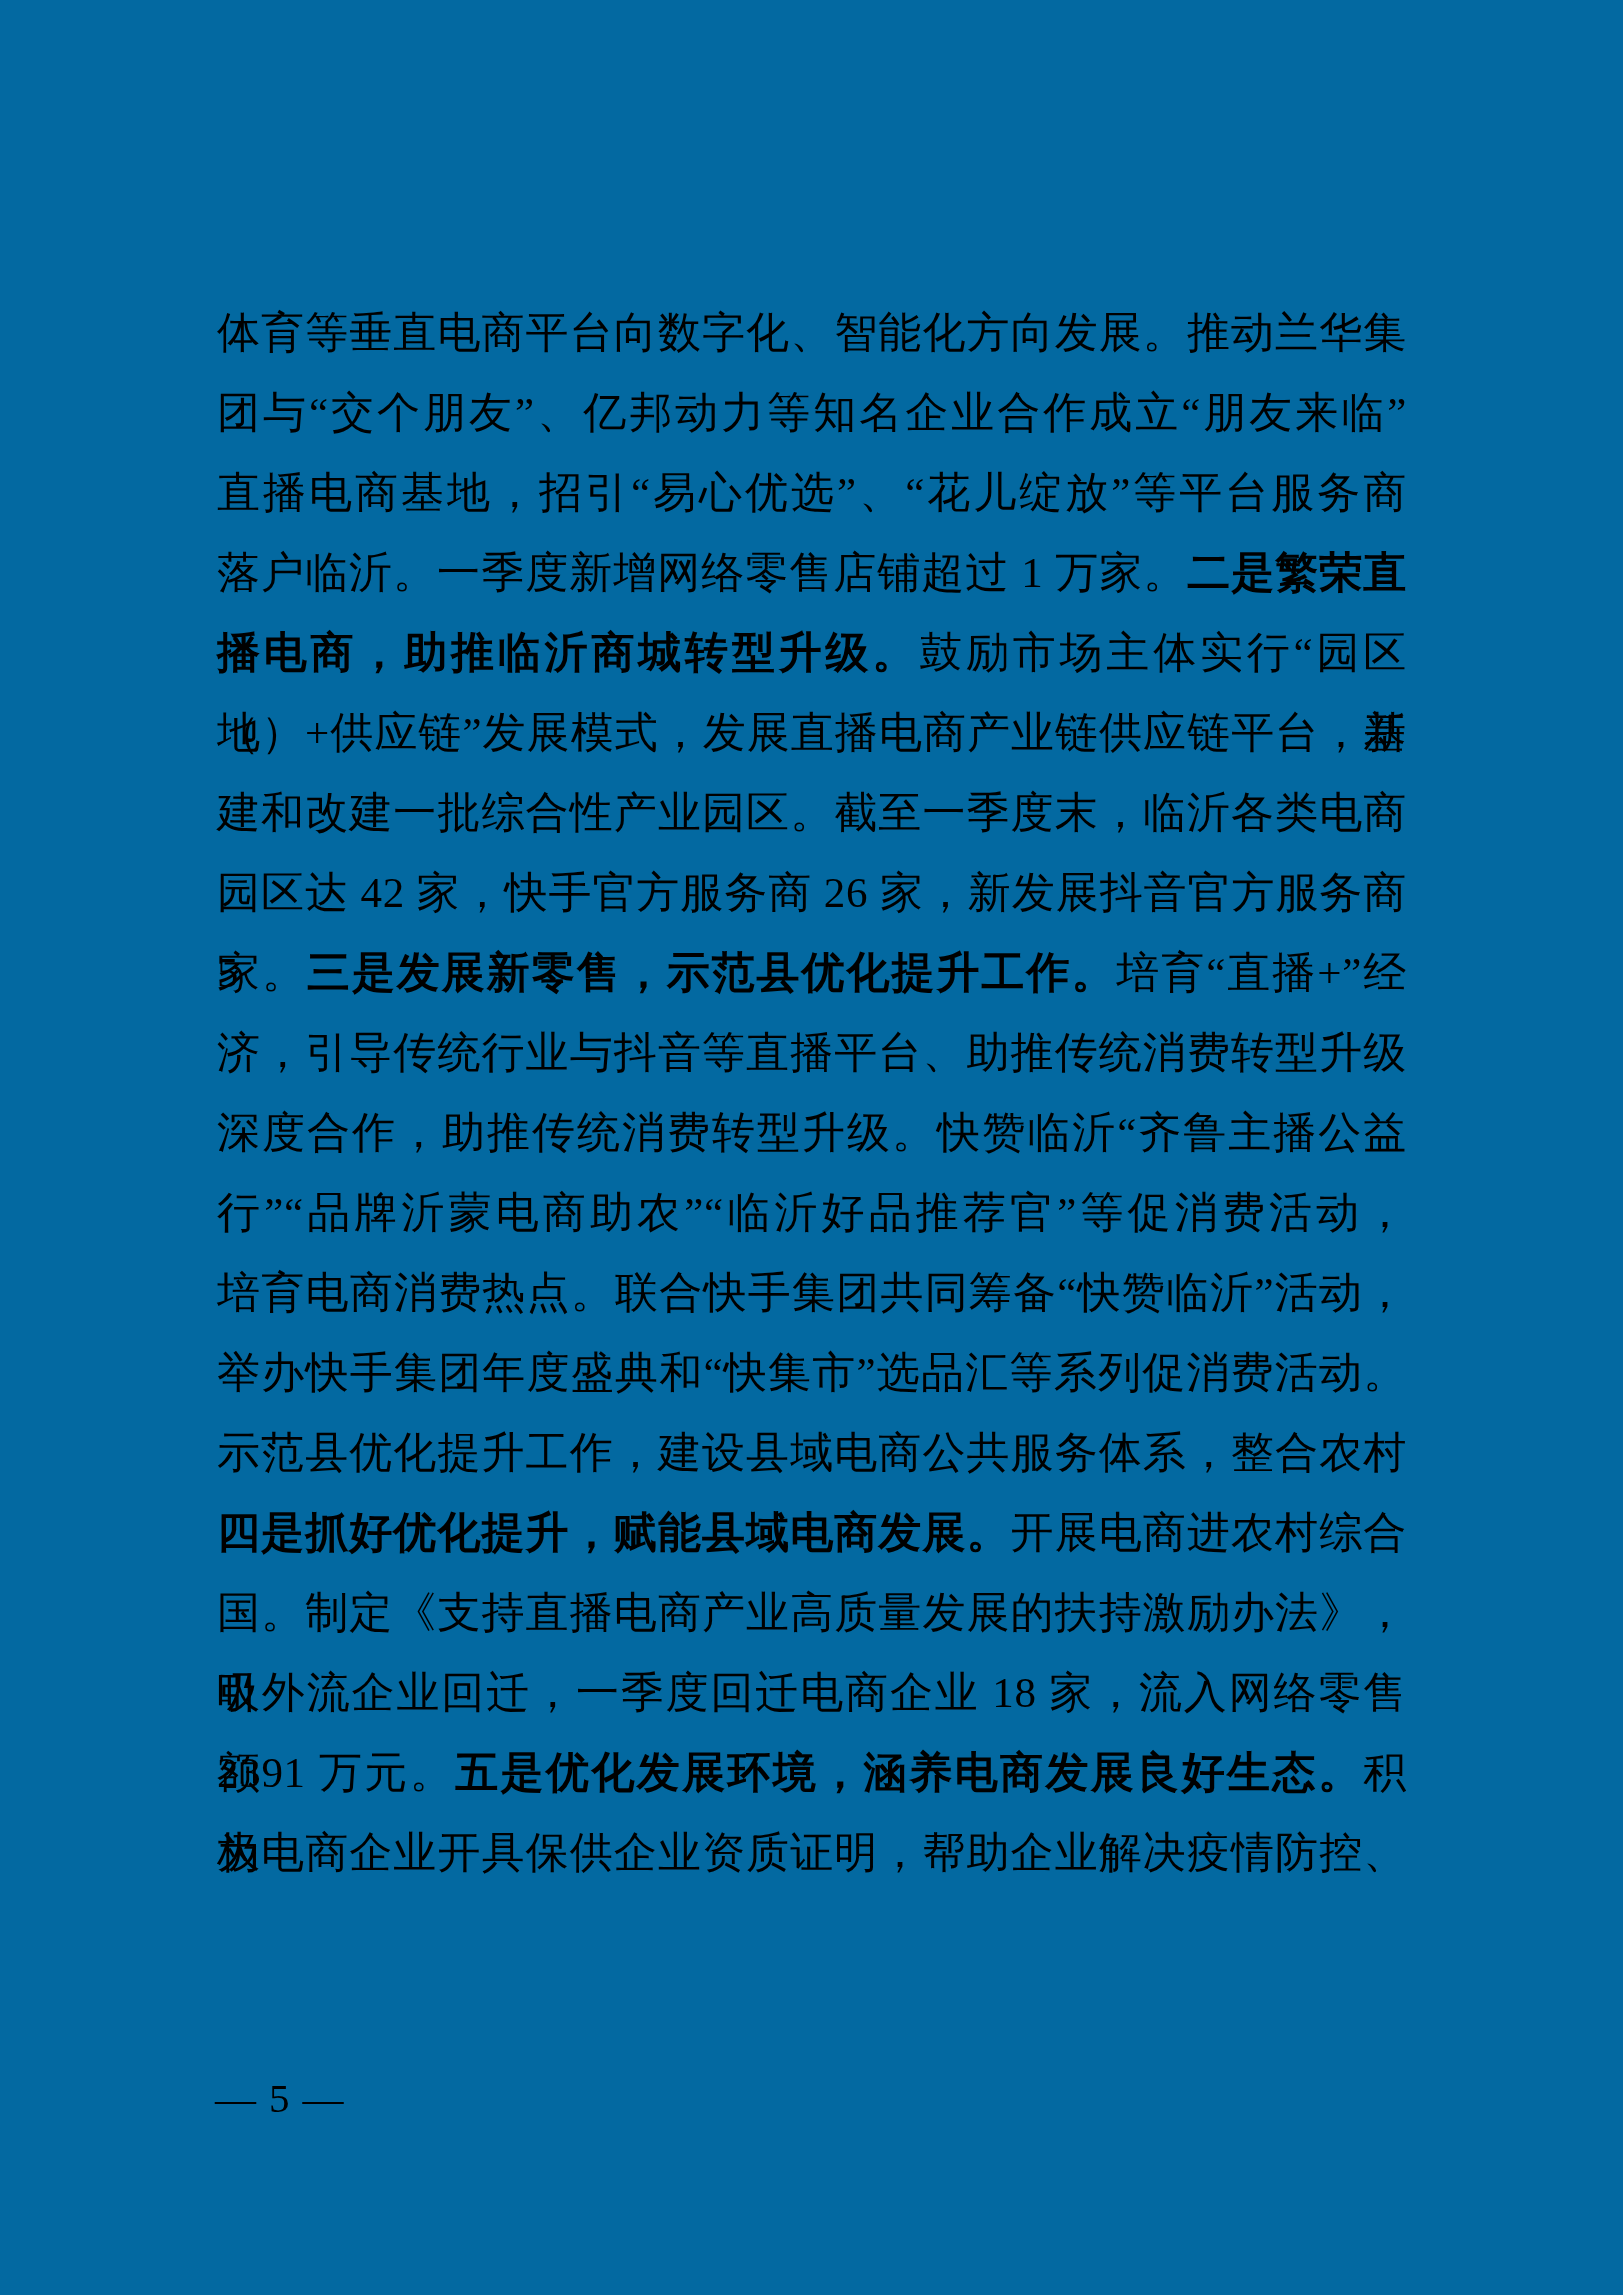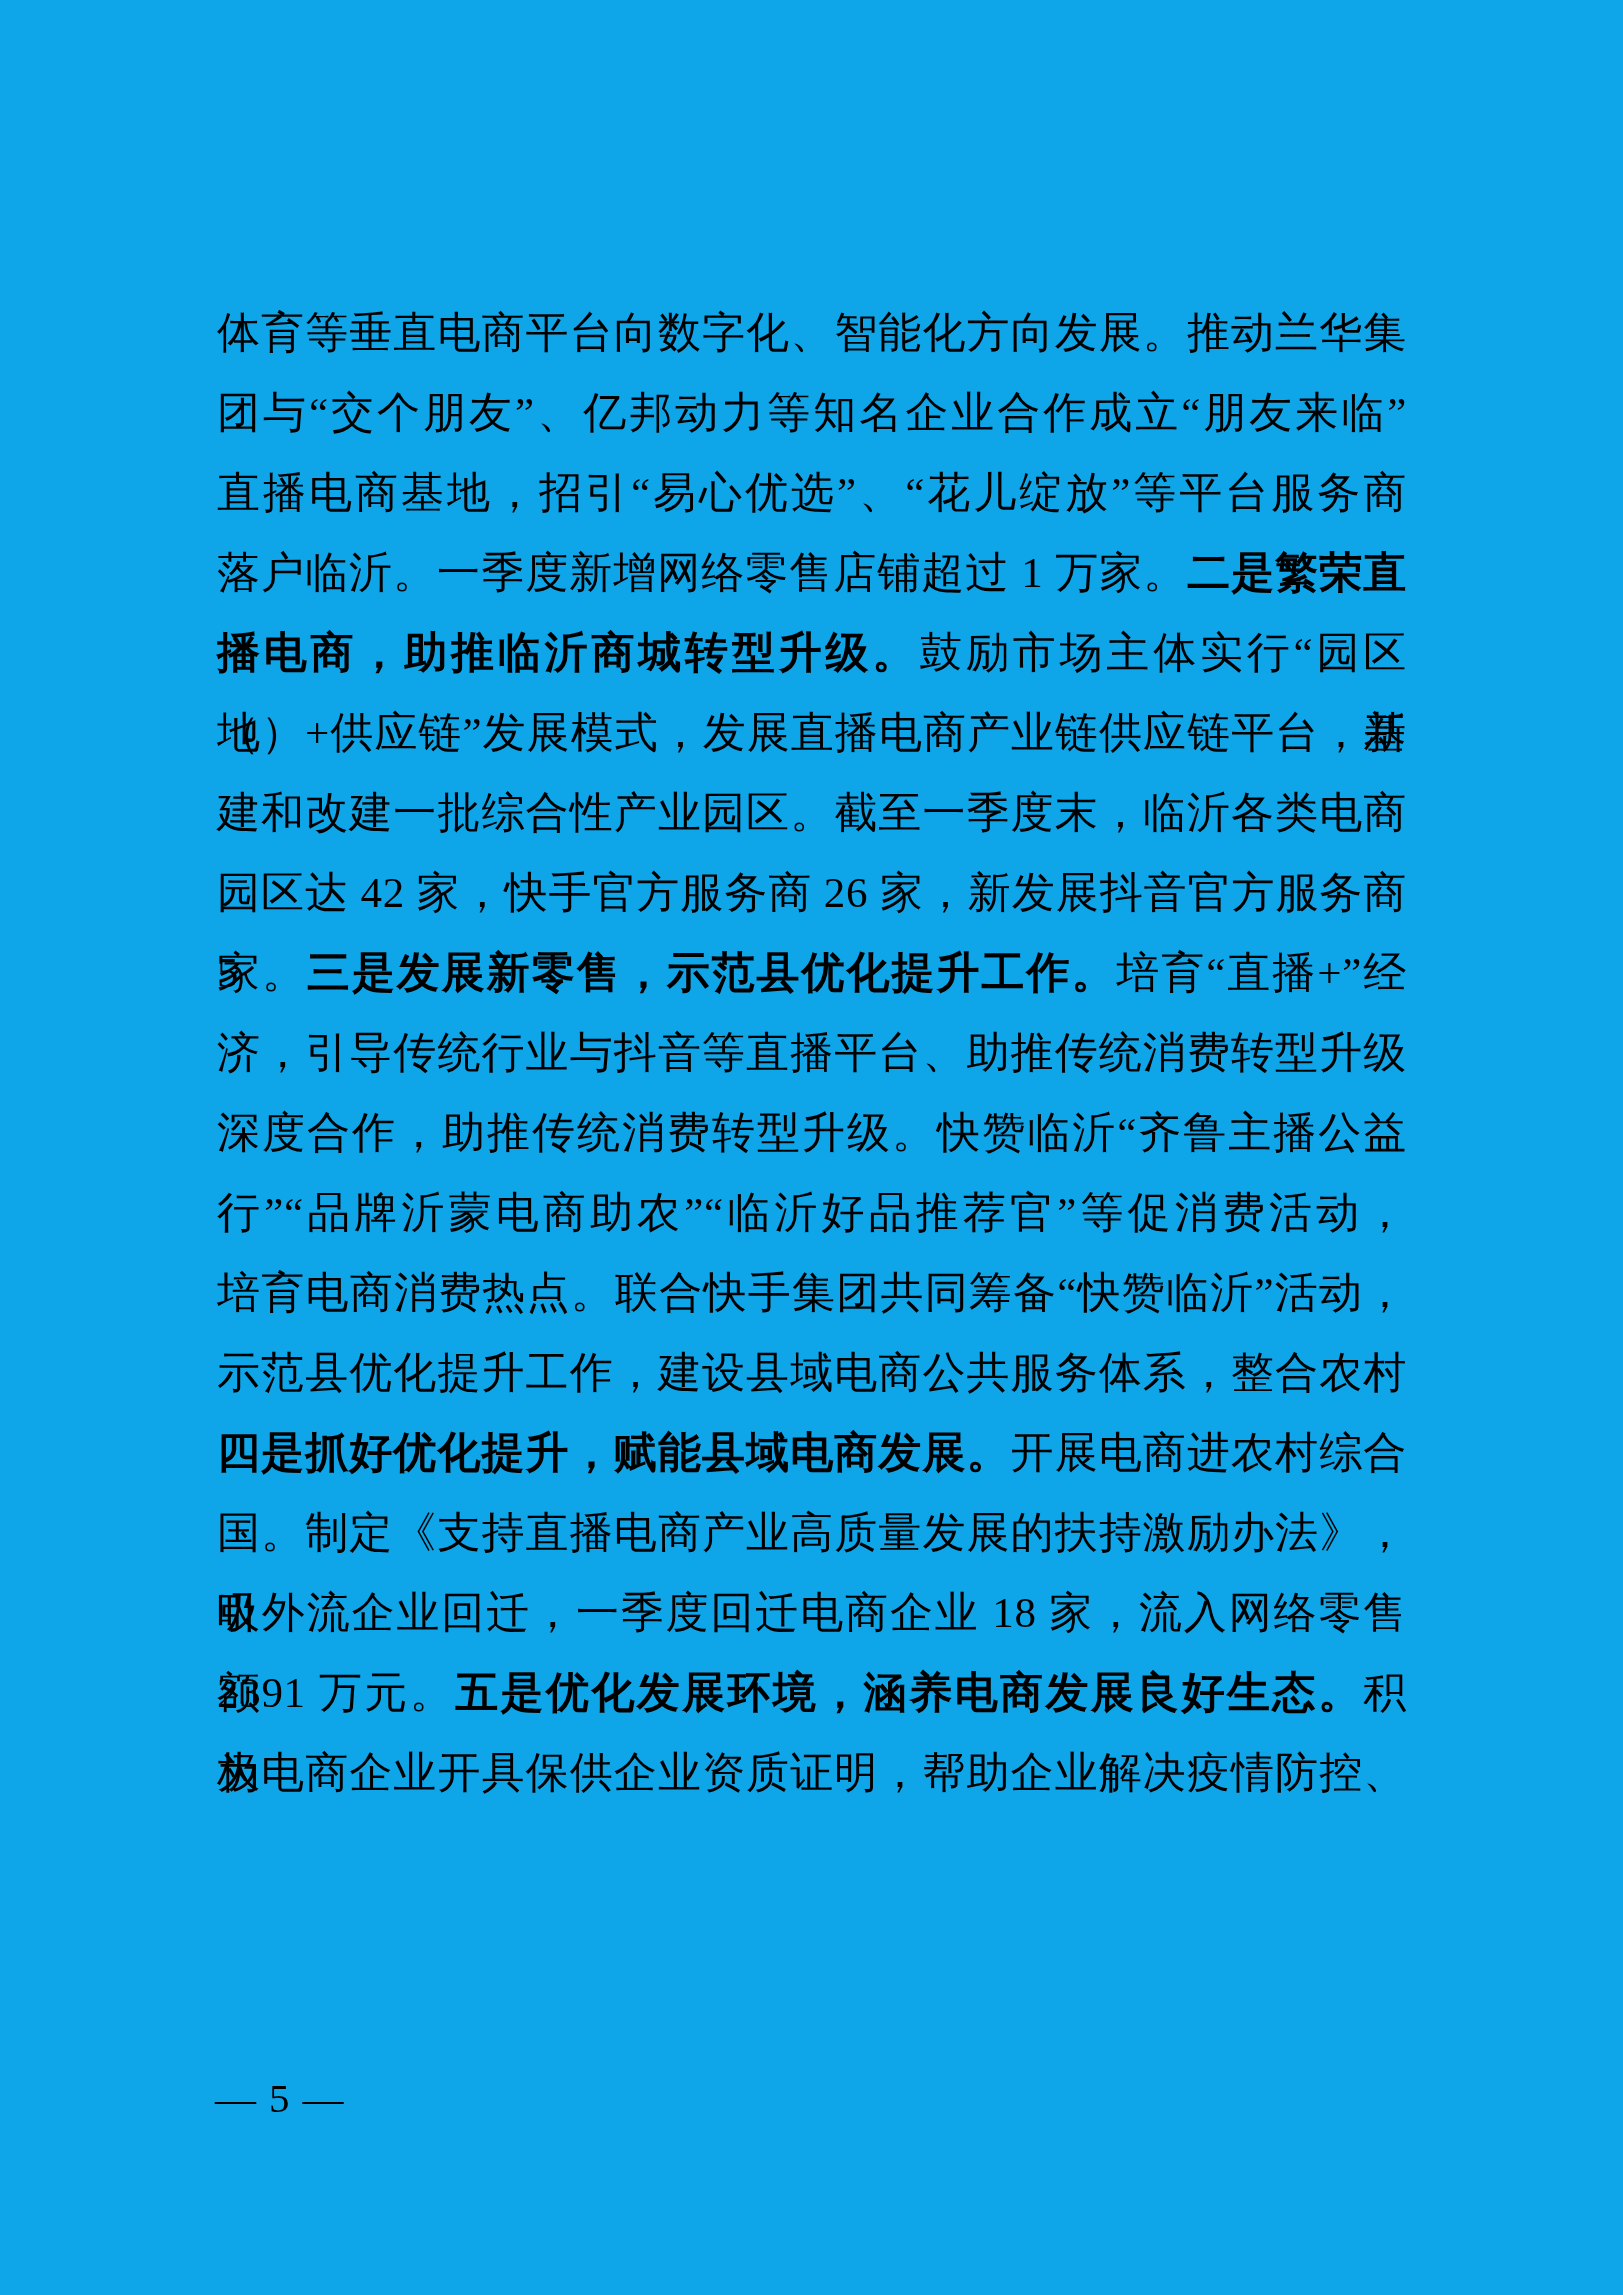--- a/index.html
+++ b/index.html
@@ -11,21 +11,21 @@
   body {
     width: 1623px;
     height: 2295px;
     position: relative;
     font-family: "Liberation Serif", "DejaVu Serif", serif;
     overflow: hidden;
   }
   .page {
     position: absolute;
     inset: 0;
-    background: #0ea5e9;
+    background: #0369a1;
   }
   .text-block {
     position: absolute;
     left: 217px;
     top: 293px;
     width: 1190px;
   }
   .line {
     height: 80px;
     line-height: 80px;
@@ -63,20 +63,21 @@
       <div class="line"><span class="seg">落户临沂。一季度新增网络零售店铺超过 1 万家。</span><span class="seg bold">二是繁荣直</span></div>
       <div class="line"><span class="seg bold">播电商，助推临沂商城转型升级。</span><span class="seg">鼓励市场主体实行“园区（基</span></div>
       <div class="line"><span class="seg">地）+供应链”发展模式，发展直播电商产业链供应链平台，新</span></div>
       <div class="line"><span class="seg">建和改建一批综合性产业园区。截至一季度末，临沂各类电商</span></div>
       <div class="line"><span class="seg">园区达 42 家，快手官方服务商 26 家，新发展抖音官方服务商 5</span></div>
       <div class="line"><span class="seg">家。</span><span class="seg bold">三是发展新零售，示范县优化提升工作。</span><span class="seg">培育“直播+”经</span></div>
       <div class="line"><span class="seg">济，引导传统行业与抖音等直播平台、助推传统消费转型升级</span></div>
       <div class="line"><span class="seg">深度合作，助推传统消费转型升级。快赞临沂“齐鲁主播公益</span></div>
       <div class="line"><span class="seg">行”“品牌沂蒙电商助农”“临沂好品推荐官”等促消费活动，</span></div>
       <div class="line"><span class="seg">培育电商消费热点。联合快手集团共同筹备“快赞临沂”活动，</span></div>
+      <div class="line"><span class="seg">举办快手集团年度盛典和“快集市”选品汇等系列促消费活动。</span></div>
       <div class="line"><span class="seg">示范县优化提升工作，建设县域电商公共服务体系，整合农村</span></div>
       <div class="line"><span class="seg bold">四是抓好优化提升，赋能县域电商发展。</span><span class="seg">开展电商进农村综合</span></div>
       <div class="line"><span class="seg">国。制定《支持直播电商产业高质量发展的扶持激励办法》，吸</span></div>
       <div class="line"><span class="seg">引外流企业回迁，一季度回迁电商企业 18 家，流入网络零售额</span></div>
       <div class="line"><span class="seg">2391 万元。</span><span class="seg bold">五是优化发展环境，涵养电商发展良好生态。</span><span class="seg">积极</span></div>
       <div class="line"><span class="seg">为电商企业开具保供企业资质证明，帮助企业解决疫情防控、</span></div>
     </div>
   <div class="page-number">— 5 —</div>
 </div>
 

